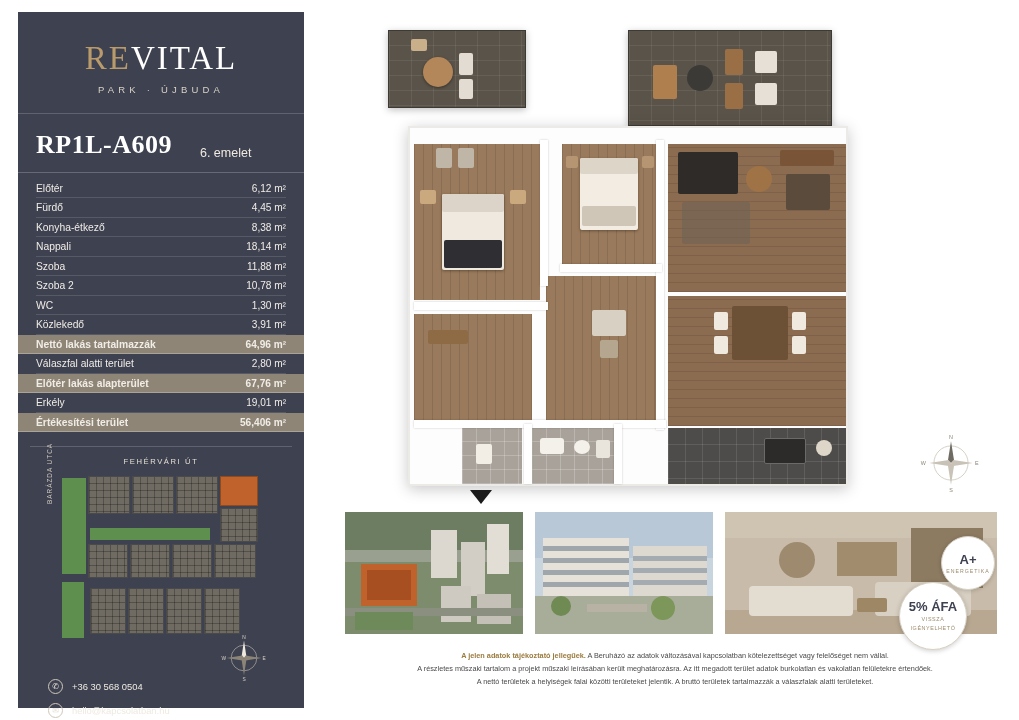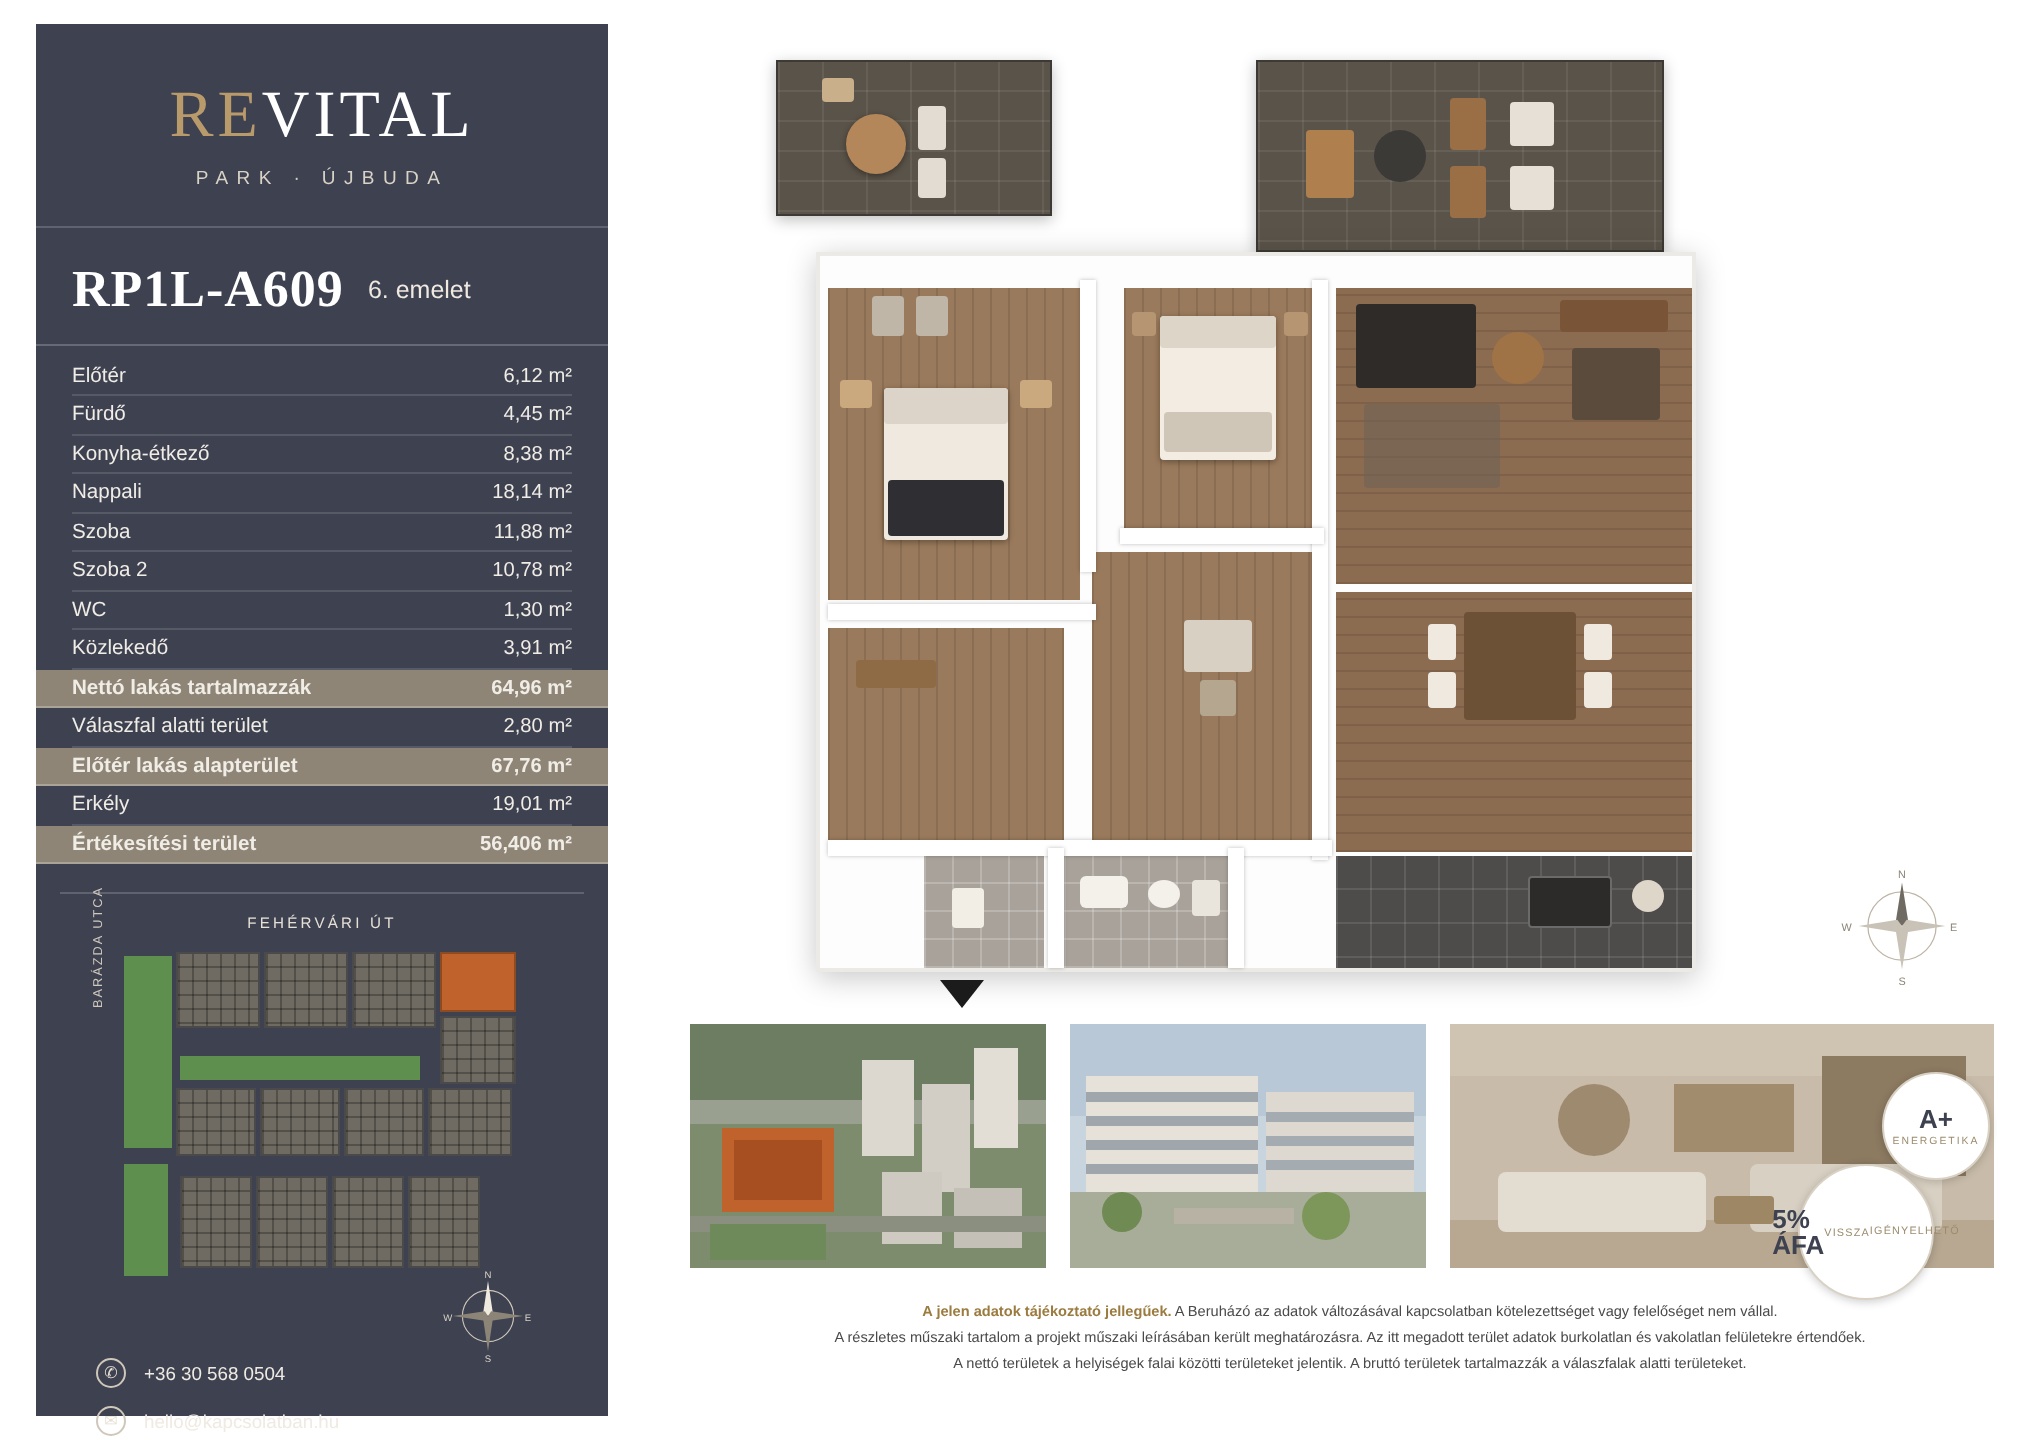--- a/index.html
+++ b/index.html
@@ -27,21 +27,21 @@
     font-family:"Liberation Serif", serif;
     font-size:33px; letter-spacing:2px; color:#ffffff; font-weight:400;
     line-height:1;
   }
   .brand-main .accent { color:#b99a6b;text-align:center; }
   .brand-sub {
     margin-top:9px; font-size:9.5px; letter-spacing:4.2px; color:#d9d2c6;
   }
 
   .unit-head {
-    display:flex; align-items:center; gap:12px;
+    display:flex; align-items:flex-end; gap:28px;
     padding:16px 18px 12px 18px;
     border-bottom:1px solid rgba(255,255,255,0.22);
   }
   .unit-code {
     font-family:"Liberation Serif", serif;
     font-size:26px; color:#fff; letter-spacing:0.5px; font-weight:700;
   }
   .unit-floor { font-size:12.5px; color:#efe9e0; font-weight:400; }
 
   .rooms { padding:6px 18px 0 18px; }
@@ -147,21 +147,21 @@
   .badges { position:absolute; right:12px; top:516px; }
   .badge-a {
     position:absolute; right:12px; top:20px; width:54px;height:54px;border-radius:50%;
     background:#ffffff; border:1px solid #d8d1c4; display:flex;flex-direction:column;
     align-items:center;justify-content:center; box-shadow:0 1px 4px rgba(0,0,0,0.18);
   }
   .badge-a .big { font-size:13px; font-weight:700; color:#3d4150; line-height:1; }
   .badge-a .sm { font-size:5.2px; letter-spacing:1px; color:#9c8c6e; margin-top:2px; }
   .badge-v {
     position:absolute; right:40px; top:66px; width:68px;height:68px;border-radius:50%;
-    background:#ffffff; border:1px solid #d8d1c4; display:flex;
+    background:#ffffff; border:1px solid #d8d1c4; display:flex;flex-direction:column;
     align-items:center;justify-content:center; box-shadow:0 1px 5px rgba(0,0,0,0.2);
   }
   .badge-v .big { font-size:13px; font-weight:700; color:#3d4150; line-height:1; }
   .badge-v .sm { font-size:5.4px; letter-spacing:0.6px; color:#9c8c6e; line-height:1.5; margin-top:2px; text-align:center; }
 
   .disclaimer {
     position:absolute; left:345px; top:650px; width:660px;
     text-align:center; font-size:7.3px; line-height:1.75; color:#4a4a4a;
   }
   .disclaimer b { color:#9b7b3f; }

